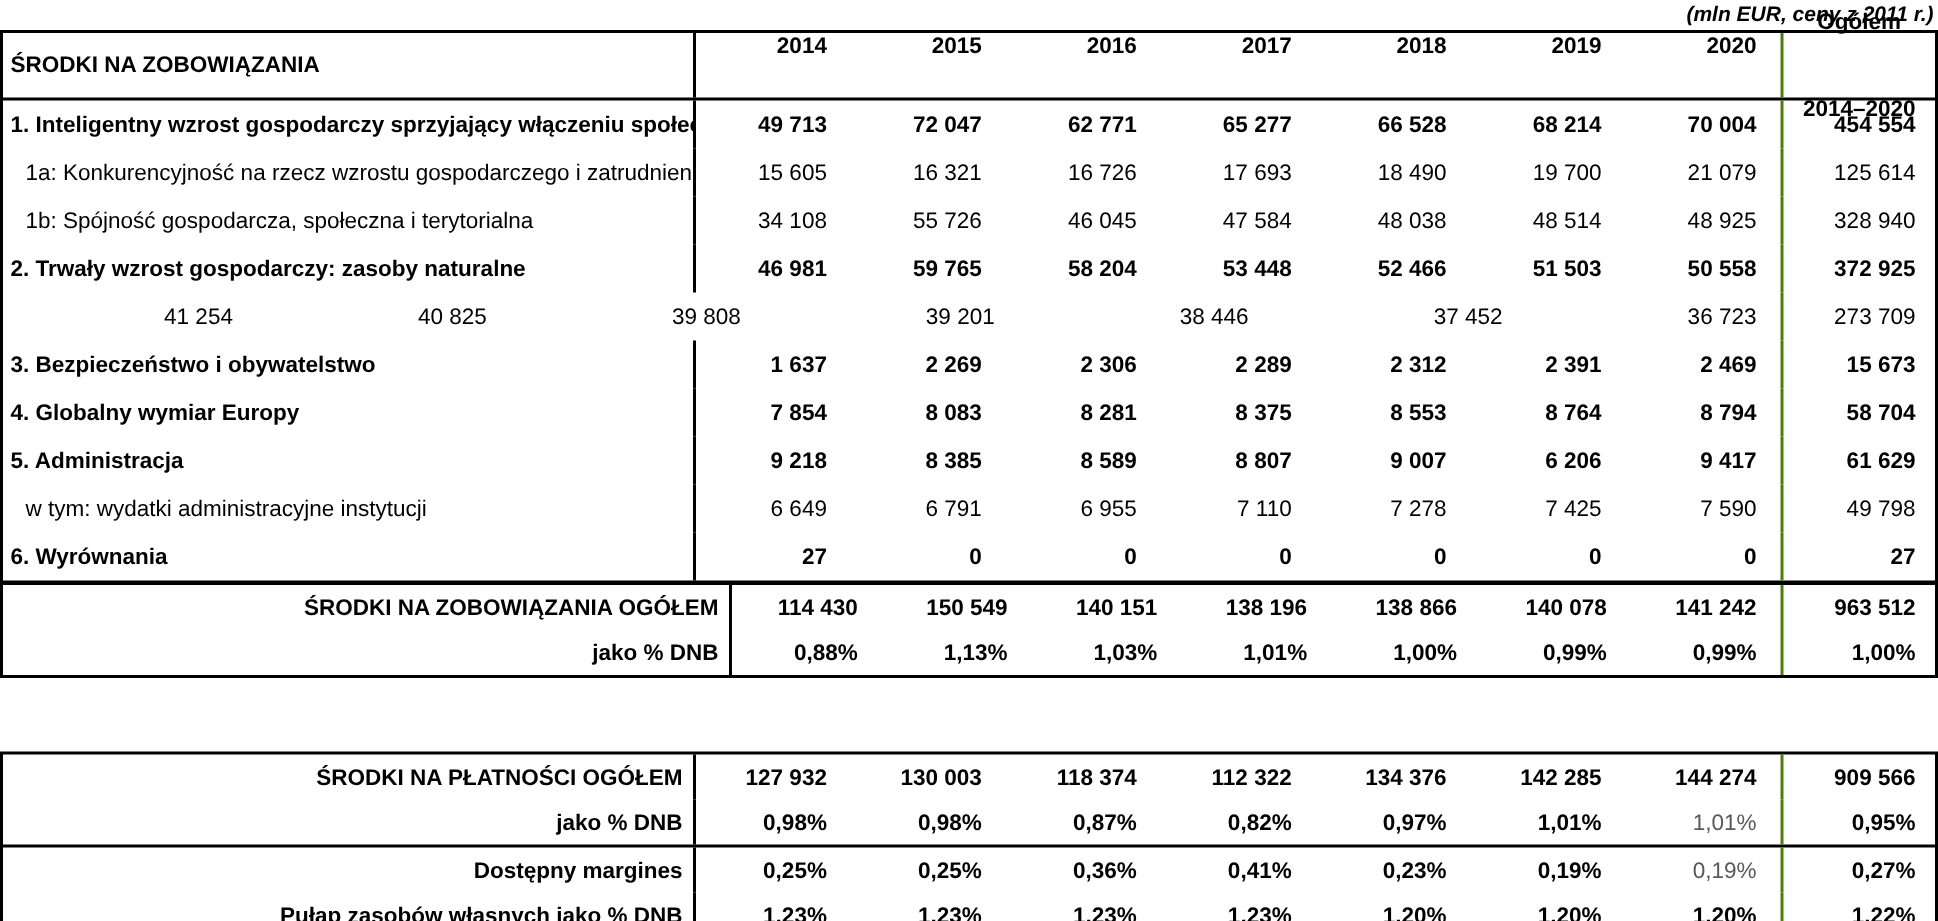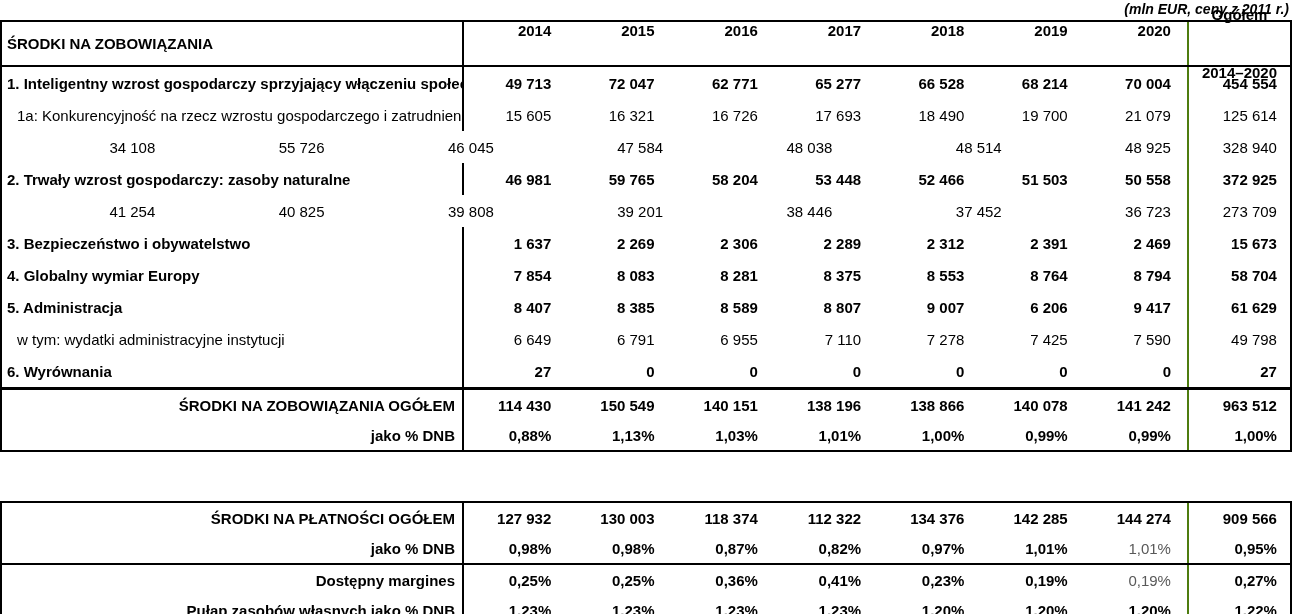--- a/index.html
+++ b/index.html
@@ -37,21 +37,21 @@
   .hrow .lcell, .hrow .ycell { font-weight: bold; font-size: 15px; }
   .hdr-total {
     flex-direction: column; justify-content: center; align-items: center;
     padding-right: 0; font-weight: bold; font-size: 15px; line-height: 19px;
   }
   .row.main { font-weight: bold; }
   .row.sub .lcell { padding-left: 15px; }
   .row.total { font-weight: bold; }
   .row.total .lcell { justify-content: flex-end; padding-right: 7px; padding-left: 0; }
   .muted { color: #595959; font-weight: normal; }
-  #t1totals { border-top: 3px solid #000; }
+  #t1totals { border-top: 3px solid #000; padding-left: 24px; }
   #t1totals .row { height: 30px; }
   .t2 { margin-top: 49px; border-bottom-width: 3px; }
   .t2 .row { height: 30px; }
   #t2s2 { border-top: 2px solid #000; }
 </style>
 </head>
 <body>
 
 <div>
 
@@ -89,20 +89,21 @@
           <div class="ycell">15 605</div>
           <div class="ycell">16 321</div>
           <div class="ycell">16 726</div>
           <div class="ycell">17 693</div>
           <div class="ycell">18 490</div>
           <div class="ycell">19 700</div>
           <div class="ycell">21 079</div>
           <div class="ocell">125 614</div>
         </div>
         <div class="row sub">
+          <div class="lcell">1b: Spójność gospodarcza, społeczna i terytorialna</div>
           <div class="ycell">34 108</div>
           <div class="ycell">55 726</div>
           <div class="ycell">46 045</div>
           <div class="ycell">47 584</div>
           <div class="ycell">48 038</div>
           <div class="ycell">48 514</div>
           <div class="ycell">48 925</div>
           <div class="ocell">328 940</div>
         </div>
         <div class="row main">
@@ -143,21 +144,21 @@
           <div class="ycell">8 083</div>
           <div class="ycell">8 281</div>
           <div class="ycell">8 375</div>
           <div class="ycell">8 553</div>
           <div class="ycell">8 764</div>
           <div class="ycell">8 794</div>
           <div class="ocell">58 704</div>
         </div>
         <div class="row main">
           <div class="lcell">5. Administracja</div>
-          <div class="ycell">8 407</div>
+          <div class="ycell">9 218</div>
           <div class="ycell">8 385</div>
           <div class="ycell">8 589</div>
           <div class="ycell">8 807</div>
           <div class="ycell">9 007</div>
           <div class="ycell">6 206</div>
           <div class="ycell">9 417</div>
           <div class="ocell">61 629</div>
         </div>
         <div class="row sub">
           <div class="lcell">w tym: wydatki administracyjne instytucji</div>

